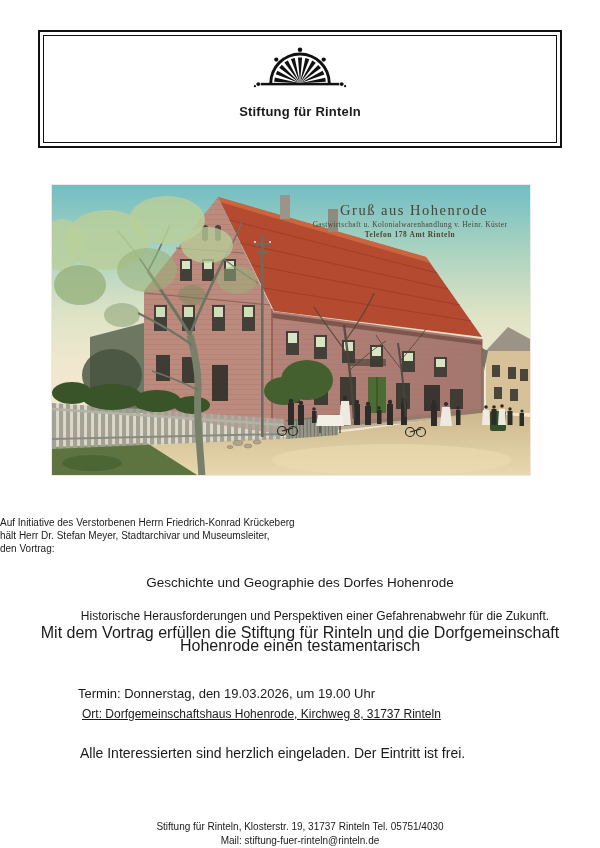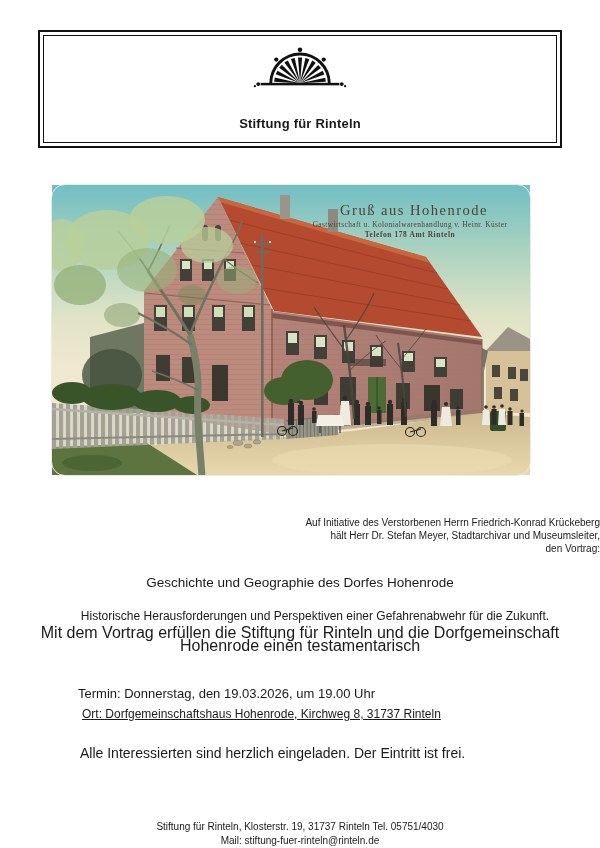--- a/index.html
+++ b/index.html
@@ -18,34 +18,33 @@
     box-sizing:border-box;
     background:#fff;
   }
   .header-box-inner{
     position:absolute;left:3px;top:3px;right:3px;bottom:3px;
     border:1px solid #111;
     display:flex;flex-direction:column;align-items:center;justify-content:flex-start;
   }
   .logo{margin-top:8px;}
   .header-title{
-    margin-top:26px;
+    margin-top:14px;
     font-size:13px;font-weight:bold;letter-spacing:.2px;
   }
   
   .postcard{
     position:absolute;left:52px;top:185px;width:478px;height:290px;
     outline:1px solid #eceae4;
-    border-radius:13px;
   }
   .postcard svg{display:block;}
   
   .intro{
     position:absolute;left:0;top:516px;width:600px;
-    text-align:right;font-size:10px;line-height:13px;
+    text-align:left;font-size:10px;line-height:13px;
   }
   .lecture-title{
     position:absolute;left:0;top:575px;width:600px;
     text-align:center;font-size:13.5px;font-weight:normal;
   }
   .lecture-subtitle{
     position:absolute;left:0;top:609px;width:600px;
     text-align:center;font-size:12px;margin-left:15px;
   }
   .lecture-note{

